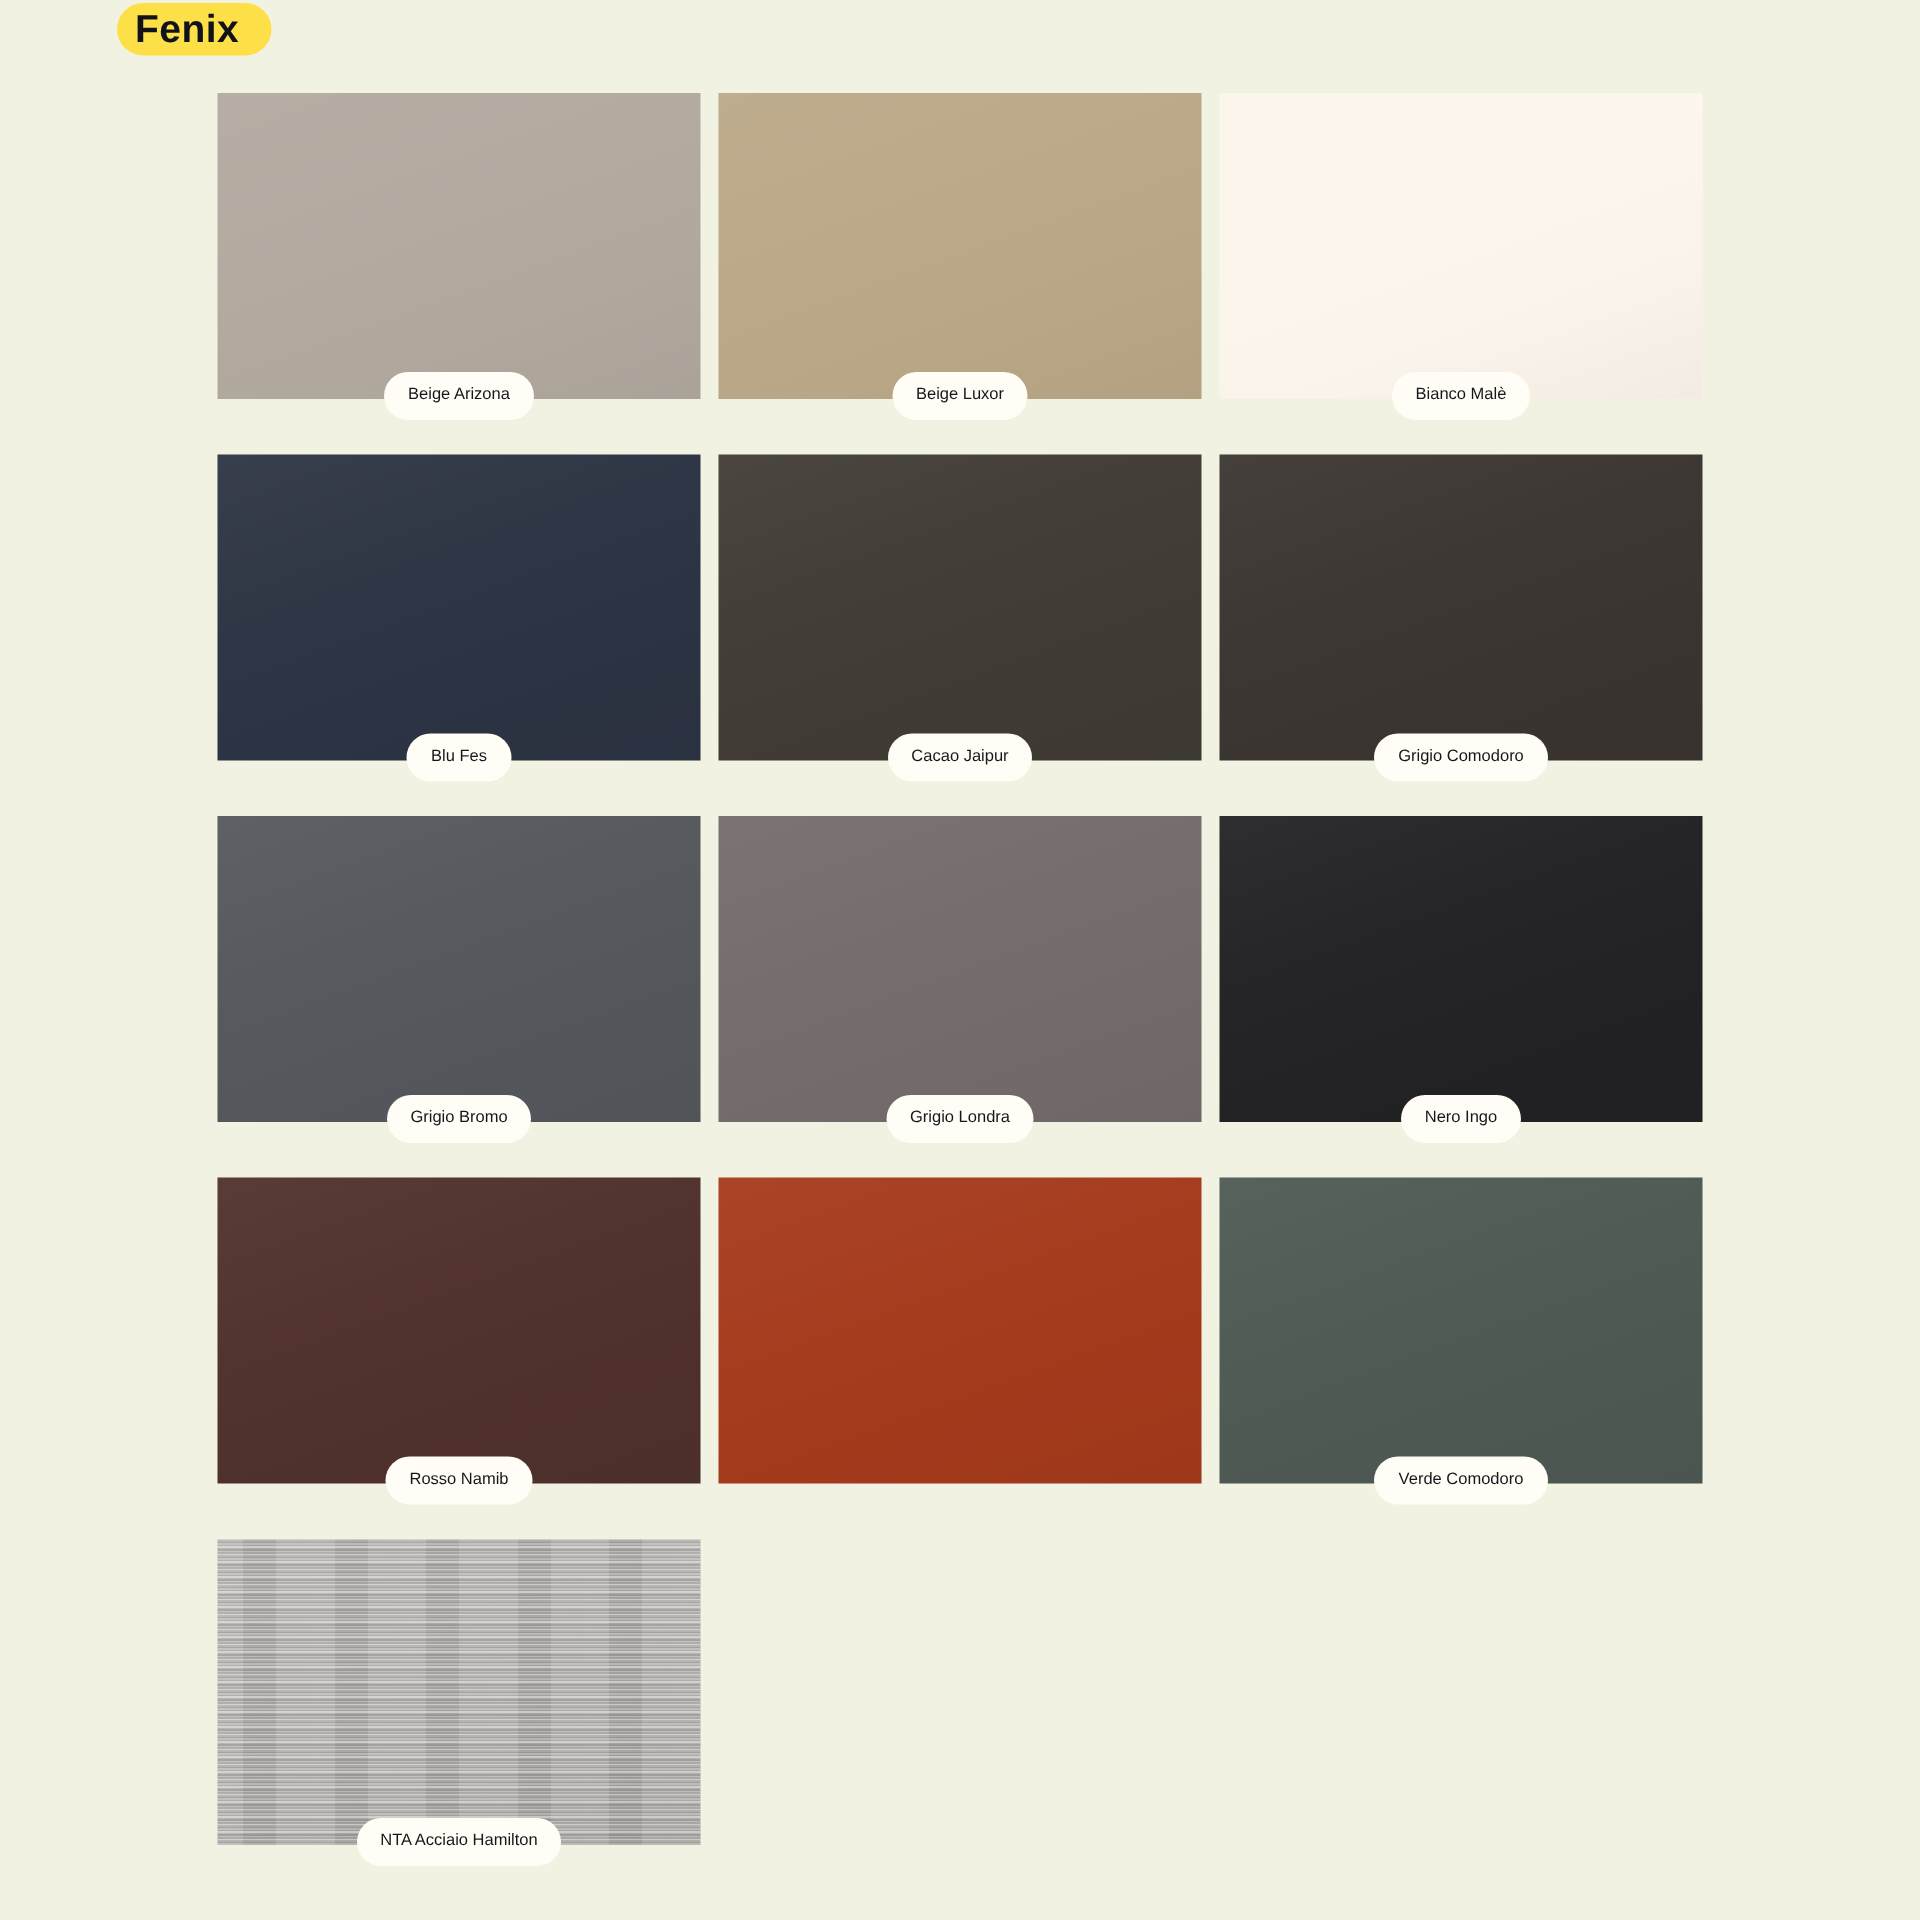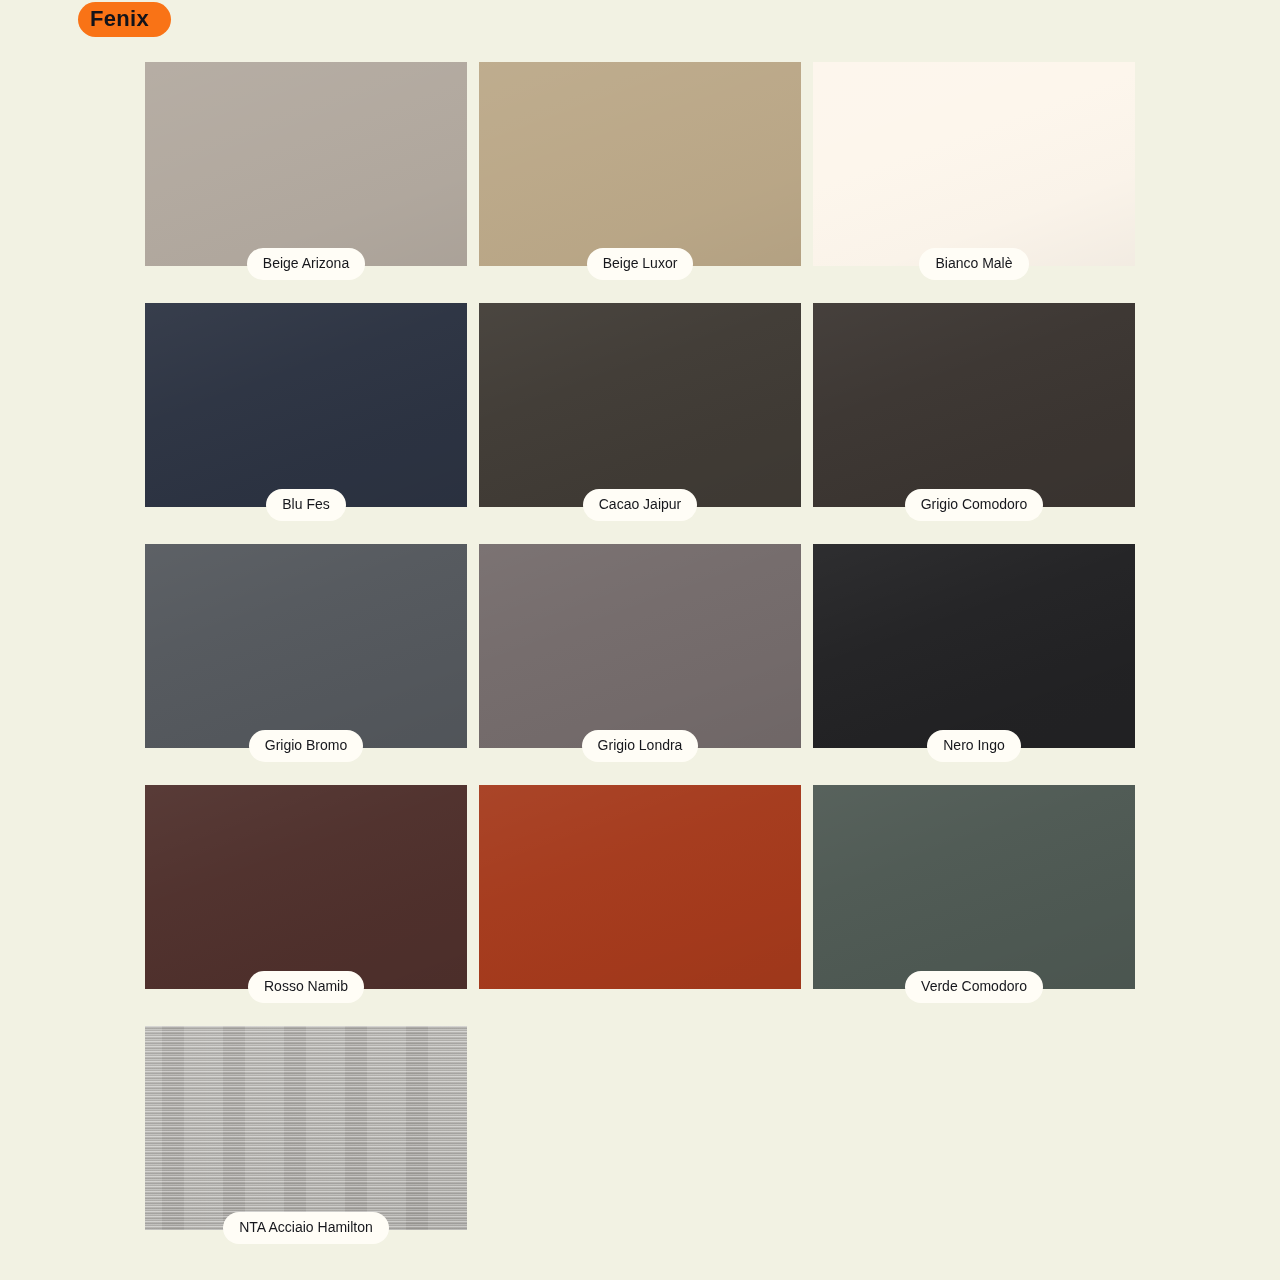--- a/index.html
+++ b/index.html
@@ -21,24 +21,24 @@
   }
 
   
   .title-wrap {
     position: absolute;
     left: 78px;
     top: 2px;
   }
   .title {
     display: inline-block;
-    font-size: 22px;
+    font-size: 26px;
     font-weight: bold;
     color: #12131a;
-    background: #f97316;
+    background: #fde047;
     border-radius: 18px;
     padding: 4px 22px 5px 12px;
     letter-spacing: 0.3px;
     line-height: 26px;
   }
 
   
   .grid {
     position: absolute;
     left: 145px;
@@ -114,21 +114,21 @@
     top: 186px;
     width: 100%;
     display: flex;
     justify-content: center;
     pointer-events: none;
   }
   .label {
     display: inline-block;
     background: #fffdf6;
     color: #16171c;
-    font-size: 14px;
+    font-size: 11px;
     line-height: 19px;
     padding: 6px 16px 7px 16px;
     border-radius: 16px;
     white-space: nowrap;
     pointer-events: auto;
   }
 </style>
 </head>
 <body>
 

